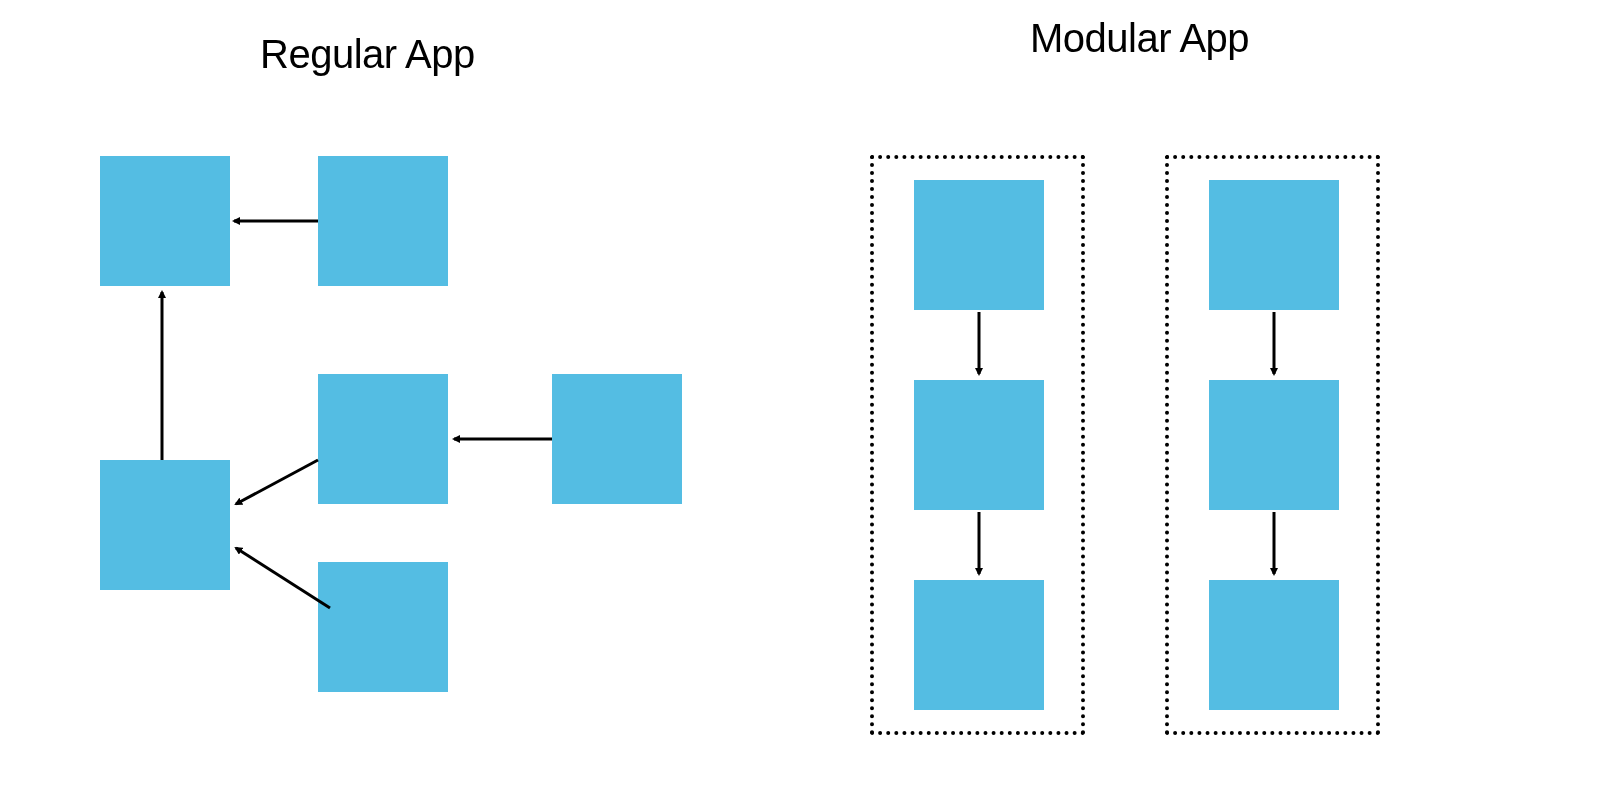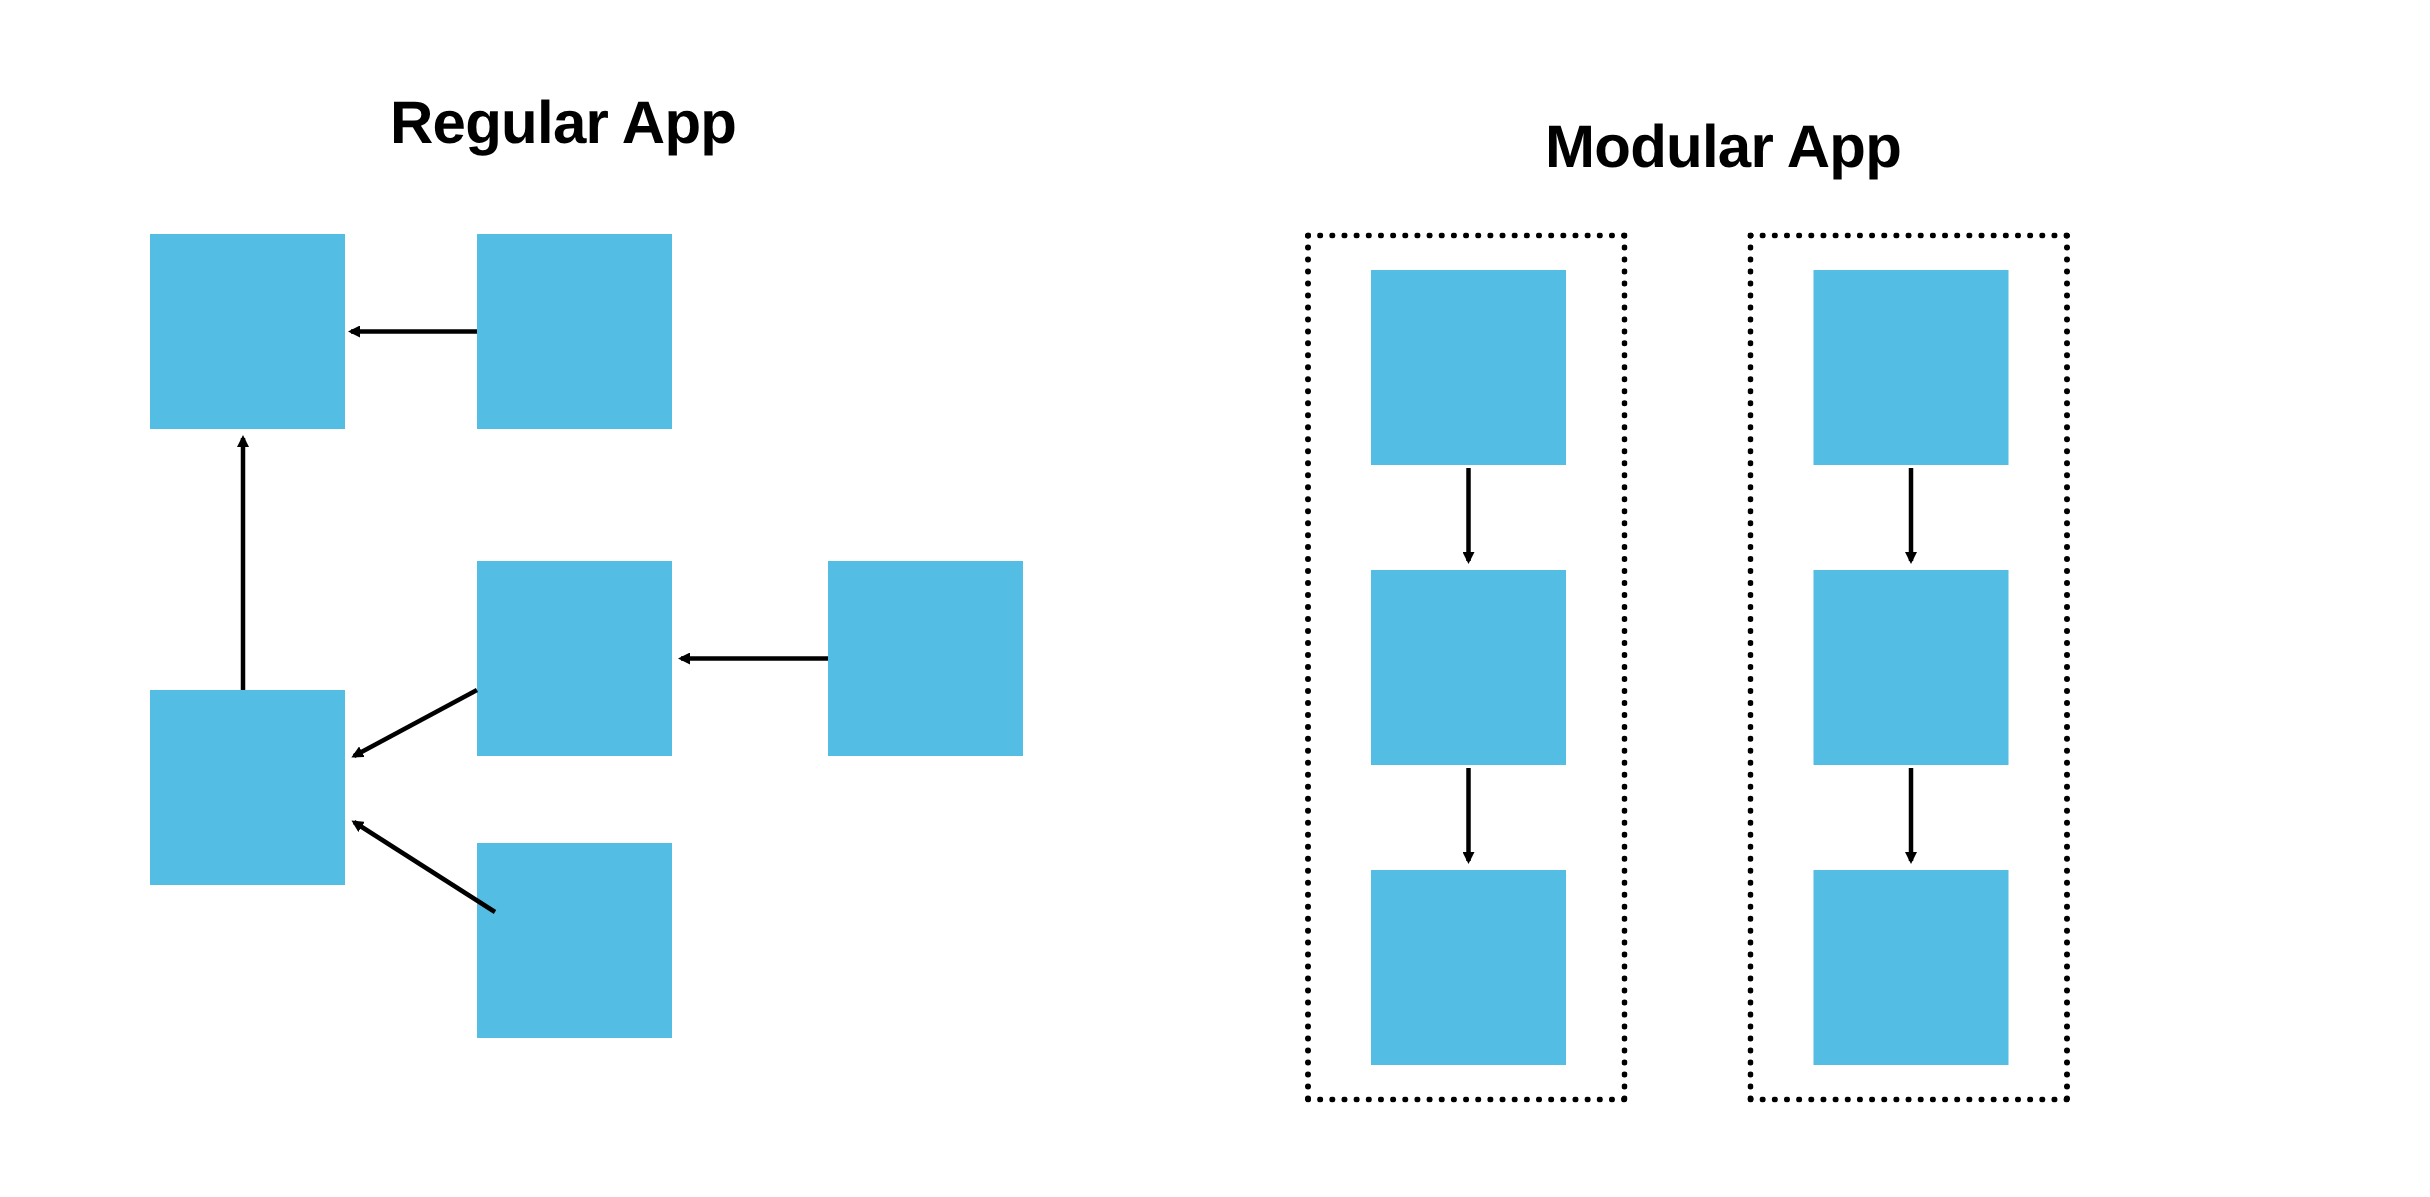--- a/index.html
+++ b/index.html
@@ -6,24 +6,23 @@
     body {
       width: 1620px;
       height: 798px;
       background: #ffffff;
       font-family: -apple-system, "Helvetica Neue", Helvetica, Arial, sans-serif;
       position: relative;
     }
     .title {
       position: absolute;
       font-size: 40px;
-      font-weight: 700;
+      font-weight: 400;
       color: #000;
       letter-spacing: -0.5px;
-      margin-top: 28px;
     }
     .box {
       position: absolute;
       background: #54bde3;
       width: 130px;
       height: 130px;
     }
     .module-container {
       position: absolute;
       border: 4px dotted #000;
@@ -35,21 +34,21 @@
       left: 0;
       width: 1620px;
       height: 798px;
       pointer-events: none;
     }
   </style>
 </head>
 <body>
 
 <div class="title" style="left:260px; top:32px;">Regular App</div>
-<div class="title" style="left:1030px; top:48px;">Modular App</div>
+<div class="title" style="left:1030px; top:16px;">Modular App</div>
 
 <div class="box" style="left:100px; top:156px;"></div>
 <div class="box" style="left:318px; top:156px;"></div>
 <div class="box" style="left:100px; top:460px;"></div>
 <div class="box" style="left:318px; top:374px;"></div>
 <div class="box" style="left:318px; top:562px;"></div>
 <div class="box" style="left:552px; top:374px;"></div>
 
 <div class="module-container" style="left:870px; top:155px; width:215px; height:580px;"></div>
 <div class="module-container" style="left:1165px; top:155px; width:215px; height:580px;"></div>

